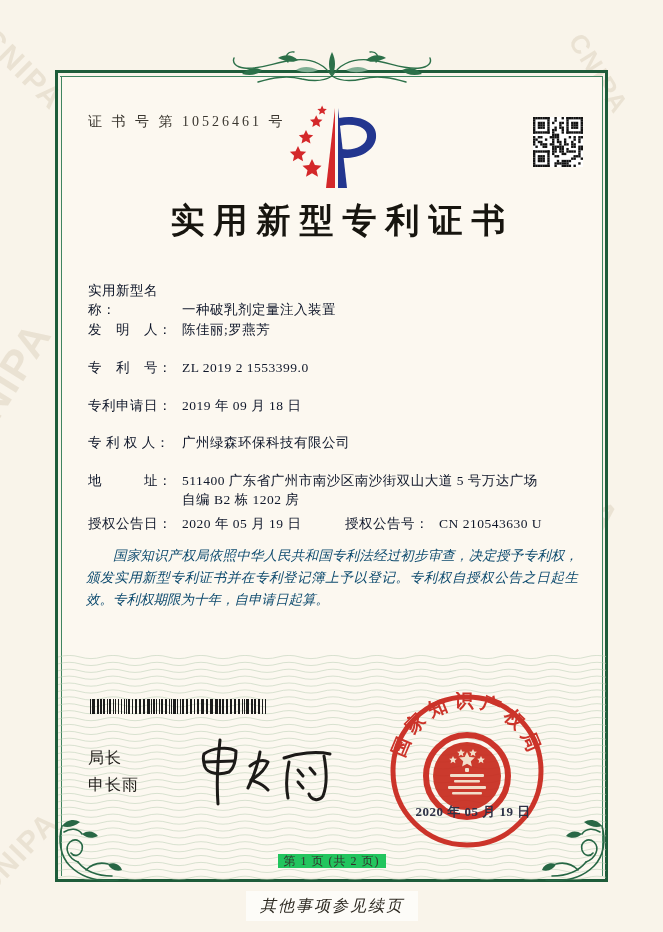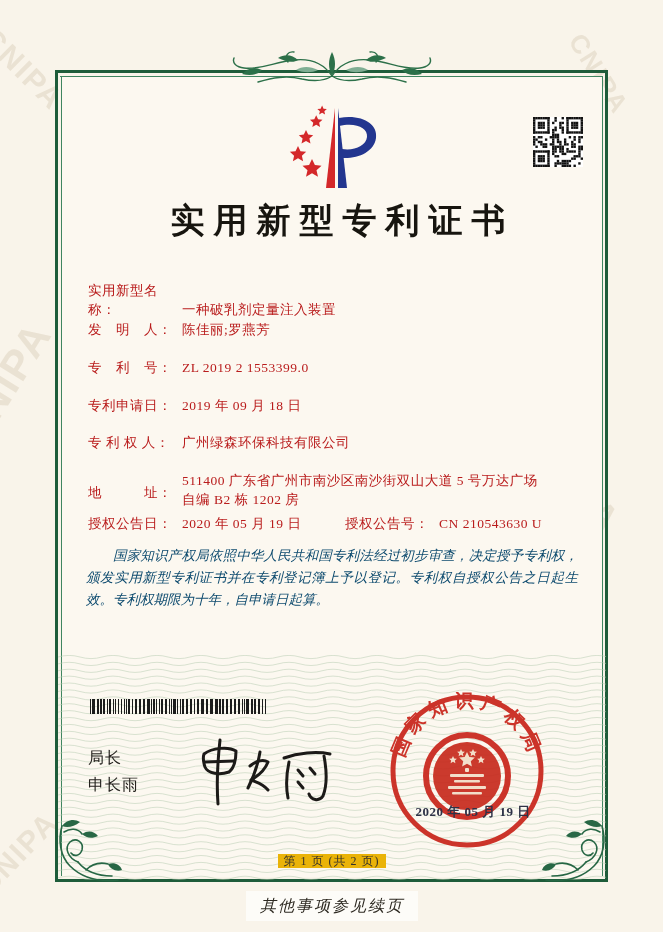--- a/index.html
+++ b/index.html
@@ -16,38 +16,38 @@
   }
   
   .frame-line{position:absolute;background:#1e5c3a;}
   .frame-line.thin{background:#3f8560;}
   .inner-paper{position:absolute;left:62px;top:77px;width:540px;height:800px;background:#fcf8f0;}
   
   #cert-no{position:absolute;left:88px;top:113px;font-size:14px;letter-spacing:3px;color:#3a362f;}
   #title{position:absolute;left:0;top:198px;width:663px;text-align:center;
          font-size:34px;font-weight:bold;letter-spacing:9px;color:#17150f;padding-left:11px;}
   
-  .row{position:absolute;left:88px;font-size:13.5px;line-height:19px;color:#b91c1c;}
+  .row{position:absolute;left:88px;font-size:13.5px;line-height:19px;color:#0f172a;}
   .row .lab{display:inline-block;width:94px;letter-spacing:.5px;}
   .row .val{letter-spacing:.5px;}
   
   .legal{position:absolute;left:86px;width:492px;font-size:13.5px;line-height:22px;
          font-style:italic;color:#0c4a6e;text-align:justify;}
   .legal p{margin:0;text-indent:2em;}
   
   #waves{position:absolute;left:58px;top:655px;width:548px;height:225px;}
   #barcode{position:absolute;left:90px;top:699px;width:176px;height:15px;}
   #signer{position:absolute;left:88px;top:744px;font-family:"Liberation Sans","DejaVu Sans",sans-serif;
           font-size:16px;color:#23211d;line-height:27px;letter-spacing:1px;}
   #signature{position:absolute;left:190px;top:730px;}
   #seal{position:absolute;left:388px;top:692px;}
   #seal-date{position:absolute;left:408px;top:803px;width:130px;text-align:center;
              font-size:13px;font-weight:bold;letter-spacing:.5px;color:#2e3247;}
   #page-info{position:absolute;left:0;top:853px;width:663px;text-align:center;font-size:12px;color:#33302b;letter-spacing:1px;}
-  #page-info span{background:#eab308;padding:0 6px;}
+  #page-info span{background:#22c55e;padding:0 6px;}
   #cont-note-box{position:absolute;left:246px;top:891px;width:172px;height:30px;background:#fdfcf8;
                  display:flex;align-items:center;justify-content:center;}
   #cont-note-box span{font-size:16px;font-style:italic;letter-spacing:2px;color:#2e2a22;}
   svg{display:block;}
 </style>
 </head>
 <body>
 
 <div id="page">
 
@@ -149,20 +149,21 @@
         <path d="M34 52 C 40 46, 48 44, 56 46"></path>
       </g>
       <g fill="#276745">
         <path d="M10 8 C 14 2, 22 0, 28 4 C 22 9, 15 10, 10 8 Z"></path>
         <path d="M30 16 C 36 12, 42 13, 46 18 C 40 21, 34 20, 30 16 Z"></path>
         <path d="M56 46 C 62 44, 68 46, 70 52 C 64 54, 58 51, 56 46 Z"></path>
       </g>
     </g>
   </svg>
 
+  <div id="cert-no">证 书 号 第 10526461 号</div>
 
   <svg style="position:absolute;left:282px;top:102px;" width="100" height="94" viewBox="0 0 100 94">
     <g fill="#d4282a">
       <path d="M49 4 l1.6 3.4 3.7.4 -2.8 2.5 .8 3.6 -3.3-1.9 -3.3 1.9 .8-3.6 -2.8-2.5 3.7-.4 Z" transform="translate(-4,0) scale(0.9)"></path>
       <path d="M36 14 l2 4.2 4.6.5 -3.5 3.1 1 4.5 -4.1-2.4 -4.1 2.4 1-4.5 -3.5-3.1 4.6-.5 Z" transform="scale(0.95)"></path>
       <path d="M24 28 l2.2 4.6 5 .6 -3.8 3.4 1.1 4.9 -4.5-2.6 -4.5 2.6 1.1-4.9 -3.8-3.4 5-.6 Z"></path>
       <path d="M16 44 l2.5 5.2 5.7.6 -4.3 3.9 1.2 5.6 -5.1-3 -5.1 3 1.2-5.6 -4.3-3.9 5.7-.6 Z"></path>
       <path d="M30 57 l2.9 6 6.6.8 -5 4.5 1.5 6.5 -6-3.5 -6 3.5 1.5-6.5 -5-4.5 6.6-.8 Z"></path>
       <polygon points="53,6 44,86 53,86"></polygon>
     </g>
@@ -412,21 +413,21 @@
   <div class="row" style="top:358px;">
     <span class="lab">专　利　号：</span><span class="val">ZL 2019 2 1553399.0</span>
   </div>
   <div class="row" style="top:396px;">
     <span class="lab">专利申请日：</span><span class="val">2019 年 09 月 18 日</span>
   </div>
   <div class="row" style="top:433px;">
     <span class="lab">专 利 权 人：</span><span class="val">广州绿森环保科技有限公司</span>
   </div>
   <div class="row" style="top:471px;width:500px;">
-    <span class="lab" style="vertical-align:top;margin-top:12px;">地　　　址：</span><span class="val" style="display:inline-block;width:396px;"><span>511400 广东省广州市南沙区南沙街双山大道 5 号万达广场</span><br><span>自编 B2 栋 1202 房</span></span>
+    <span class="lab" style="vertical-align:top;">地　　　址：</span><span class="val" style="display:inline-block;width:396px;"><span>511400 广东省广州市南沙区南沙街双山大道 5 号万达广场</span><br><span>自编 B2 栋 1202 房</span></span>
   </div>
   <div class="row" style="top:514px;">
     <span class="lab">授权公告日：</span><span class="val">2020 年 05 月 19 日</span>
   </div>
   <div class="row" style="top:514px;left:345px;">
     <span class="lab">授权公告号：</span><span class="val">CN 210543630 U</span>
   </div>
 
   <div class="legal" style="top:545px;">
     <p>国家知识产权局依照中华人民共和国专利法经过初步审查，决定授予专利权，颁发实用新型专利证书并在专利登记簿上予以登记。专利权自授权公告之日起生效。专利权期限为十年，自申请日起算。</p>

